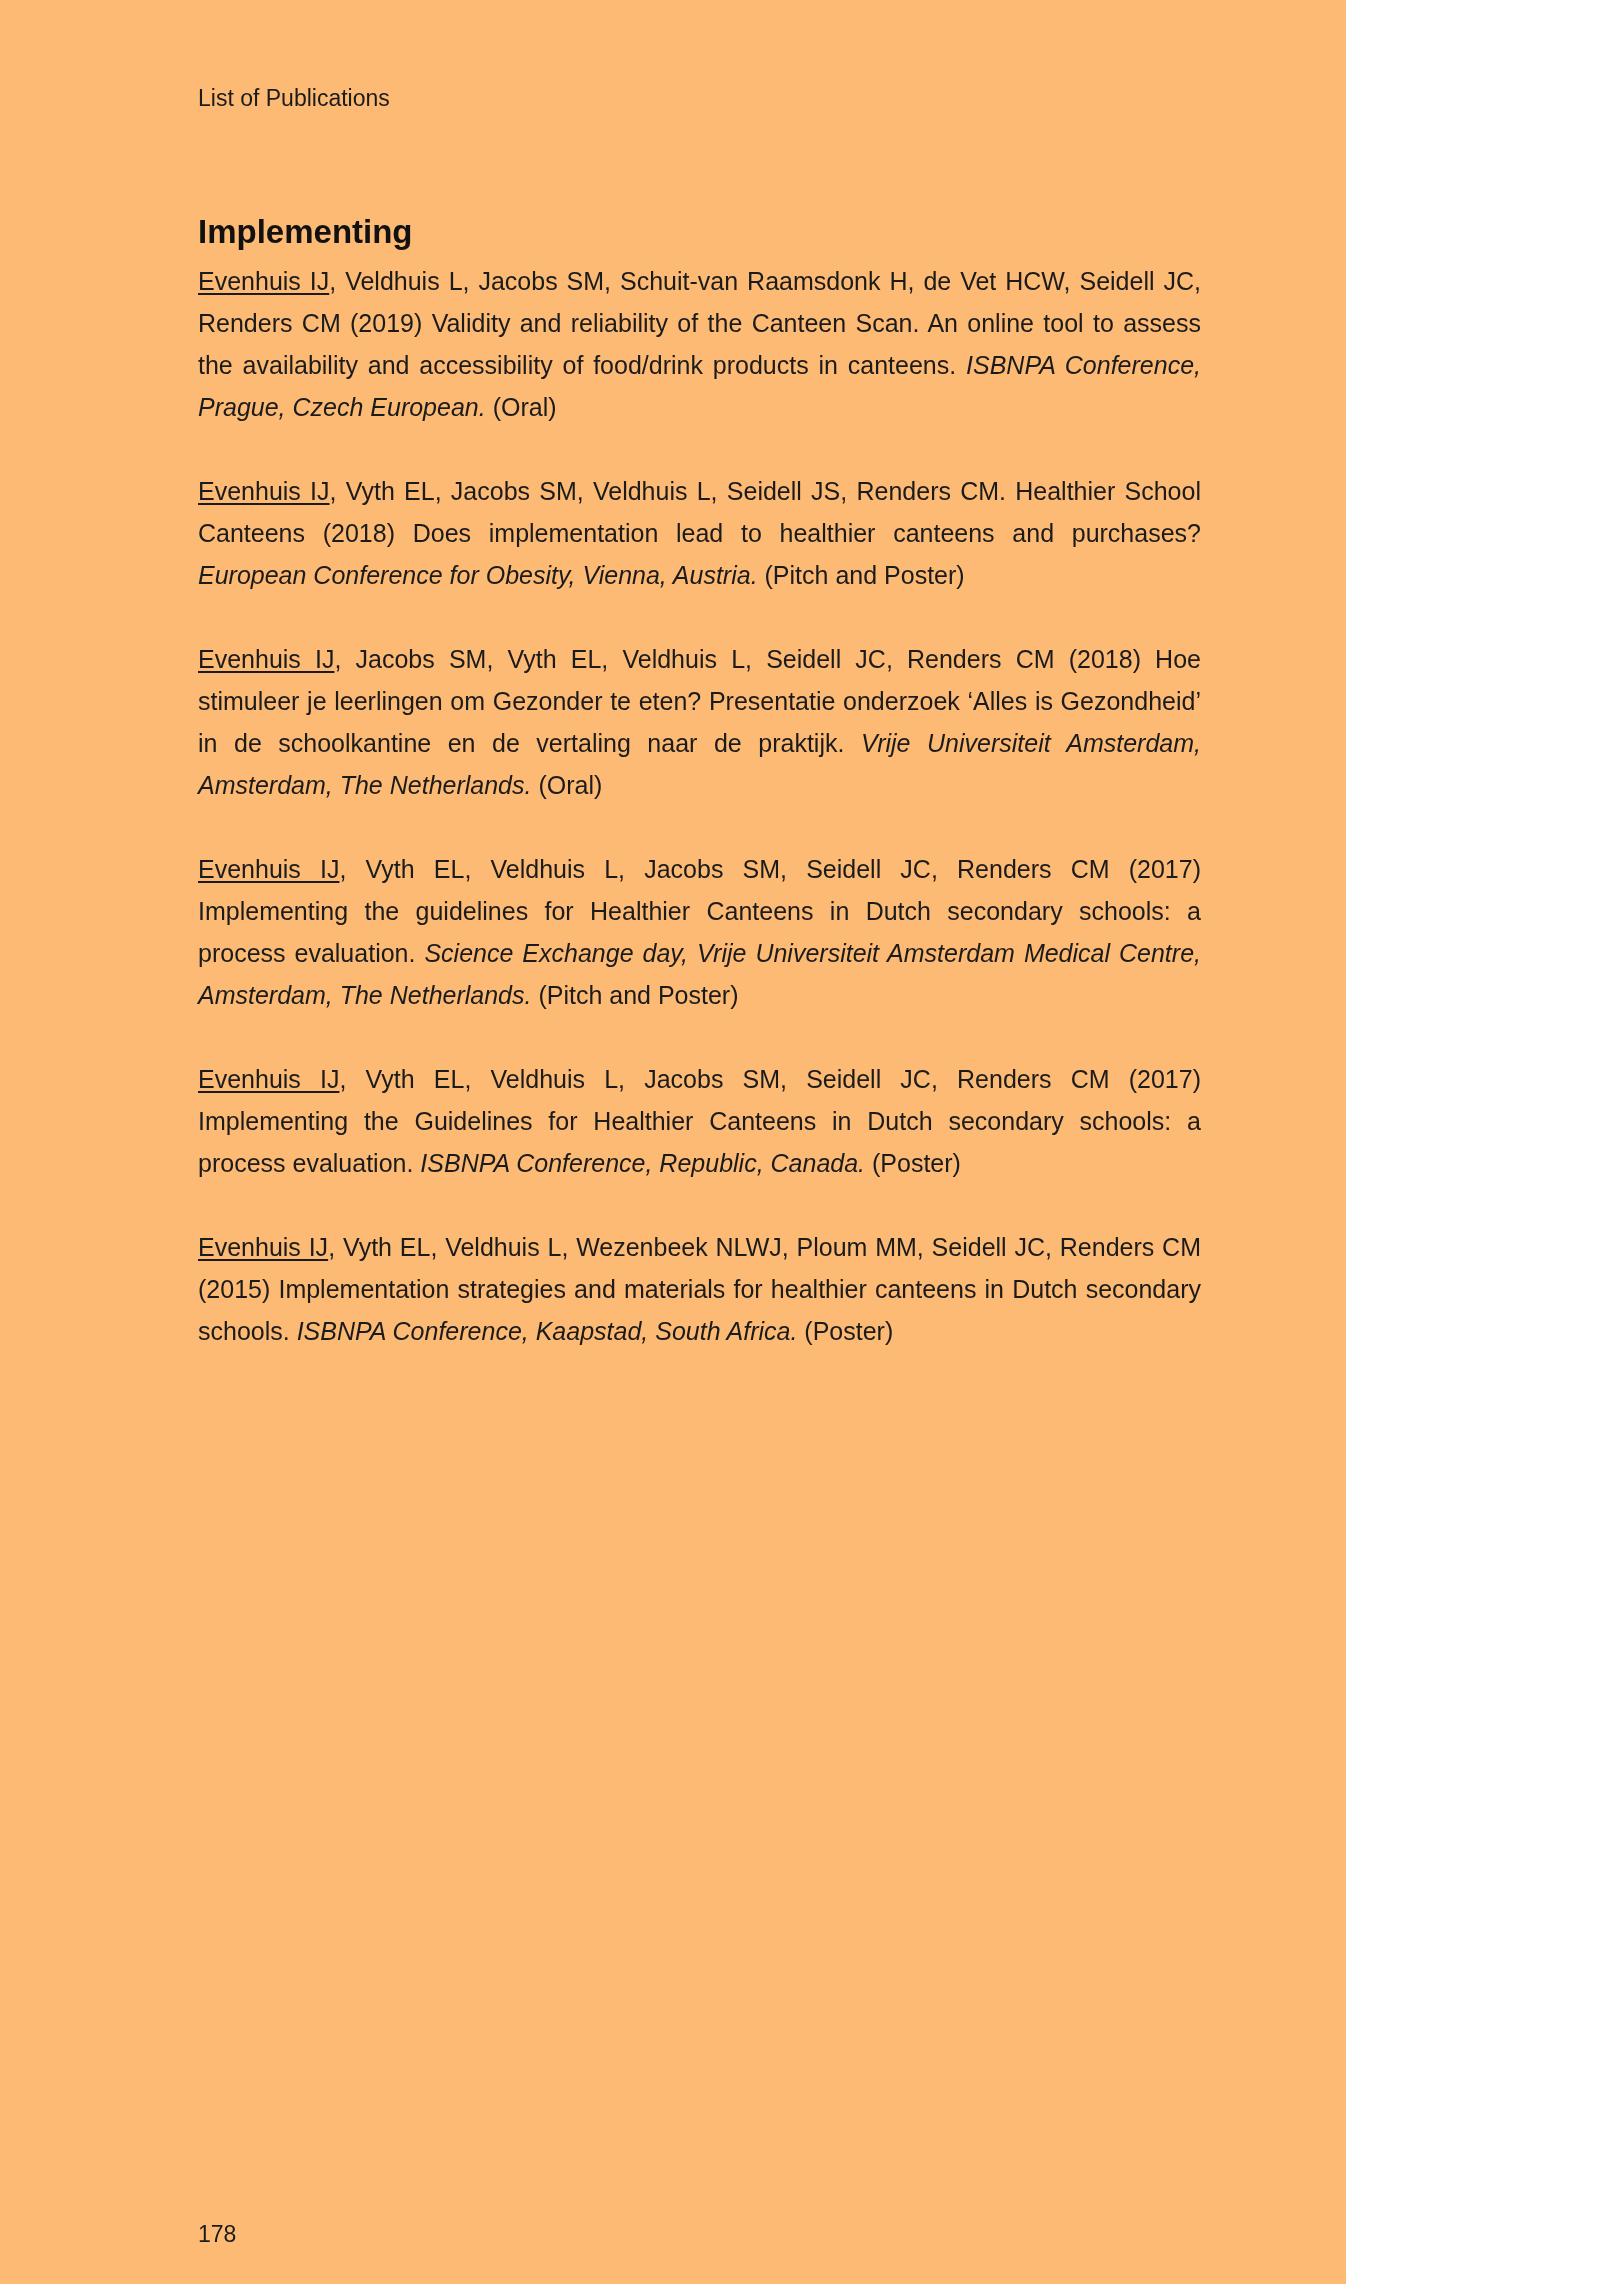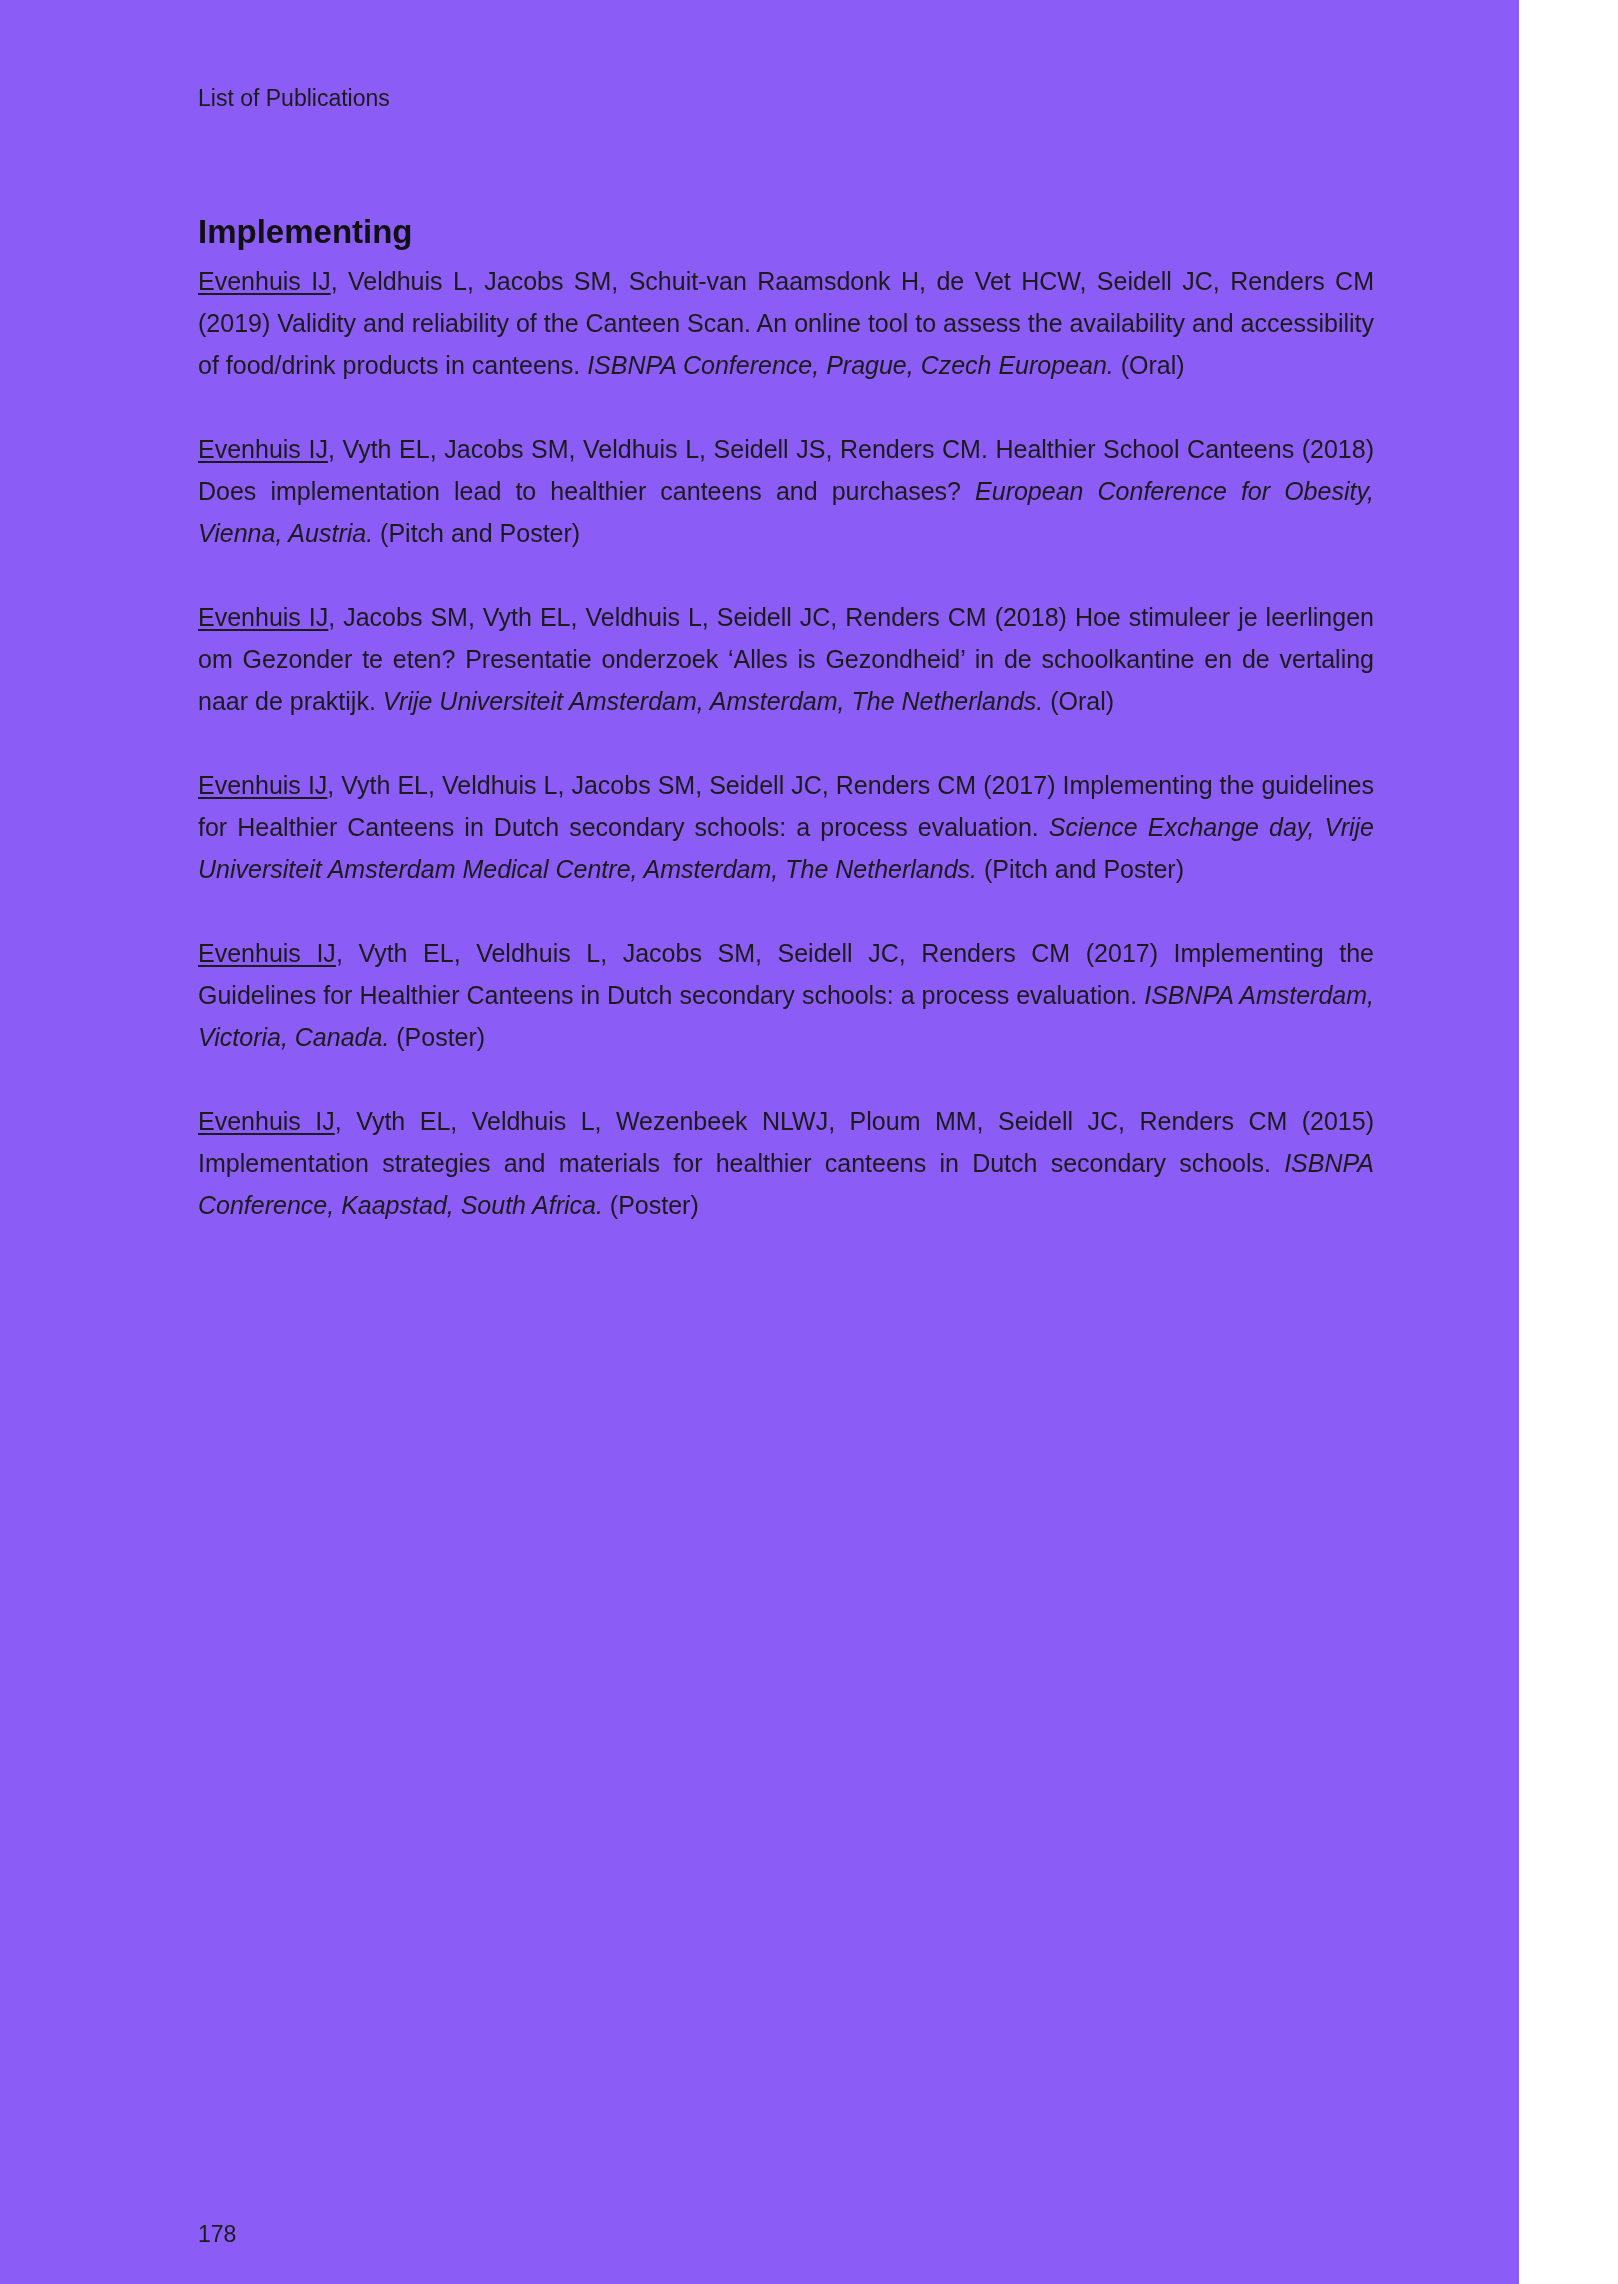--- a/index.html
+++ b/index.html
@@ -2,23 +2,23 @@
 <html style="font-size:12px"><head>
 <meta charset="utf-8">
 <style>
   html, body {
     margin: 0;
     padding: 0;
     background: #ffffff;
   }
   .page {
     position: relative;
-    width: 1519px;
+    width: 1346px;
     height: 2284px;
-    background: #8b5cf6;
+    background: #fdba74;
     overflow: hidden;
     font-family: "Liberation Sans", sans-serif;
     color: #1b1b1b;
     box-sizing: border-box;
   }
   .content {
     position: absolute;
     top: 84px;
     left: 198px;
     right: 145px;
@@ -71,21 +71,21 @@
     <h1 class="section-title">Implementing</h1>
 
     <p class="entry"><span class="u">Evenhuis IJ</span><span>, Veldhuis L, Jacobs SM, Schuit-van Raamsdonk H, de Vet HCW, Seidell JC, Renders CM (2019) Validity and reliability of the Canteen Scan. An online tool to assess the availability and accessibility of food/drink products in canteens. </span><span class="i">ISBNPA Conference, Prague, Czech European.</span><span> (Oral)</span></p>
 
     <p class="entry"><span class="u">Evenhuis IJ</span><span>, Vyth EL, Jacobs SM, Veldhuis L, Seidell JS, Renders CM. Healthier School Canteens (2018) Does implementation lead to healthier canteens and purchases? </span><span class="i">European Conference for Obesity, Vienna, Austria.</span><span> (Pitch and Poster)</span></p>
 
     <p class="entry"><span class="u">Evenhuis IJ</span><span>, Jacobs SM, Vyth EL, Veldhuis L, Seidell JC, Renders CM (2018) Hoe stimuleer je leerlingen om Gezonder te eten? Presentatie onderzoek ‘Alles is Gezondheid’ in de schoolkantine en de vertaling naar de praktijk. </span><span class="i">Vrije Universiteit Amsterdam, Amsterdam, The Netherlands.</span><span> (Oral)</span></p>
 
     <p class="entry"><span class="u">Evenhuis IJ</span><span>, Vyth EL, Veldhuis L, Jacobs SM, Seidell JC, Renders CM (2017) Implementing the guidelines for Healthier Canteens in Dutch secondary schools: a process evaluation. </span><span class="i">Science Exchange day, Vrije Universiteit Amsterdam Medical Centre, Amsterdam, The Netherlands.</span><span> (Pitch and Poster)</span></p>
 
-    <p class="entry"><span class="u">Evenhuis IJ</span><span>, Vyth EL, Veldhuis L, Jacobs SM, Seidell JC, Renders CM (2017) Implementing the Guidelines for Healthier Canteens in Dutch secondary schools: a process evaluation. </span><span class="i">ISBNPA Amsterdam, Victoria, Canada.</span><span> (Poster)</span></p>
+    <p class="entry"><span class="u">Evenhuis IJ</span><span>, Vyth EL, Veldhuis L, Jacobs SM, Seidell JC, Renders CM (2017) Implementing the Guidelines for Healthier Canteens in Dutch secondary schools: a process evaluation. </span><span class="i">ISBNPA Conference, Republic, Canada.</span><span> (Poster)</span></p>
 
     <p class="entry"><span class="u">Evenhuis IJ</span><span>, Vyth EL, Veldhuis L, Wezenbeek NLWJ, Ploum MM, Seidell JC, Renders CM (2015) Implementation strategies and materials for healthier canteens in Dutch secondary schools. </span><span class="i">ISBNPA Conference, Kaapstad, South Africa.</span><span> (Poster)</span></p>
 
   </div>
 
   <div class="page-number">178</div>
 </div>
 
 
 </body></html>

